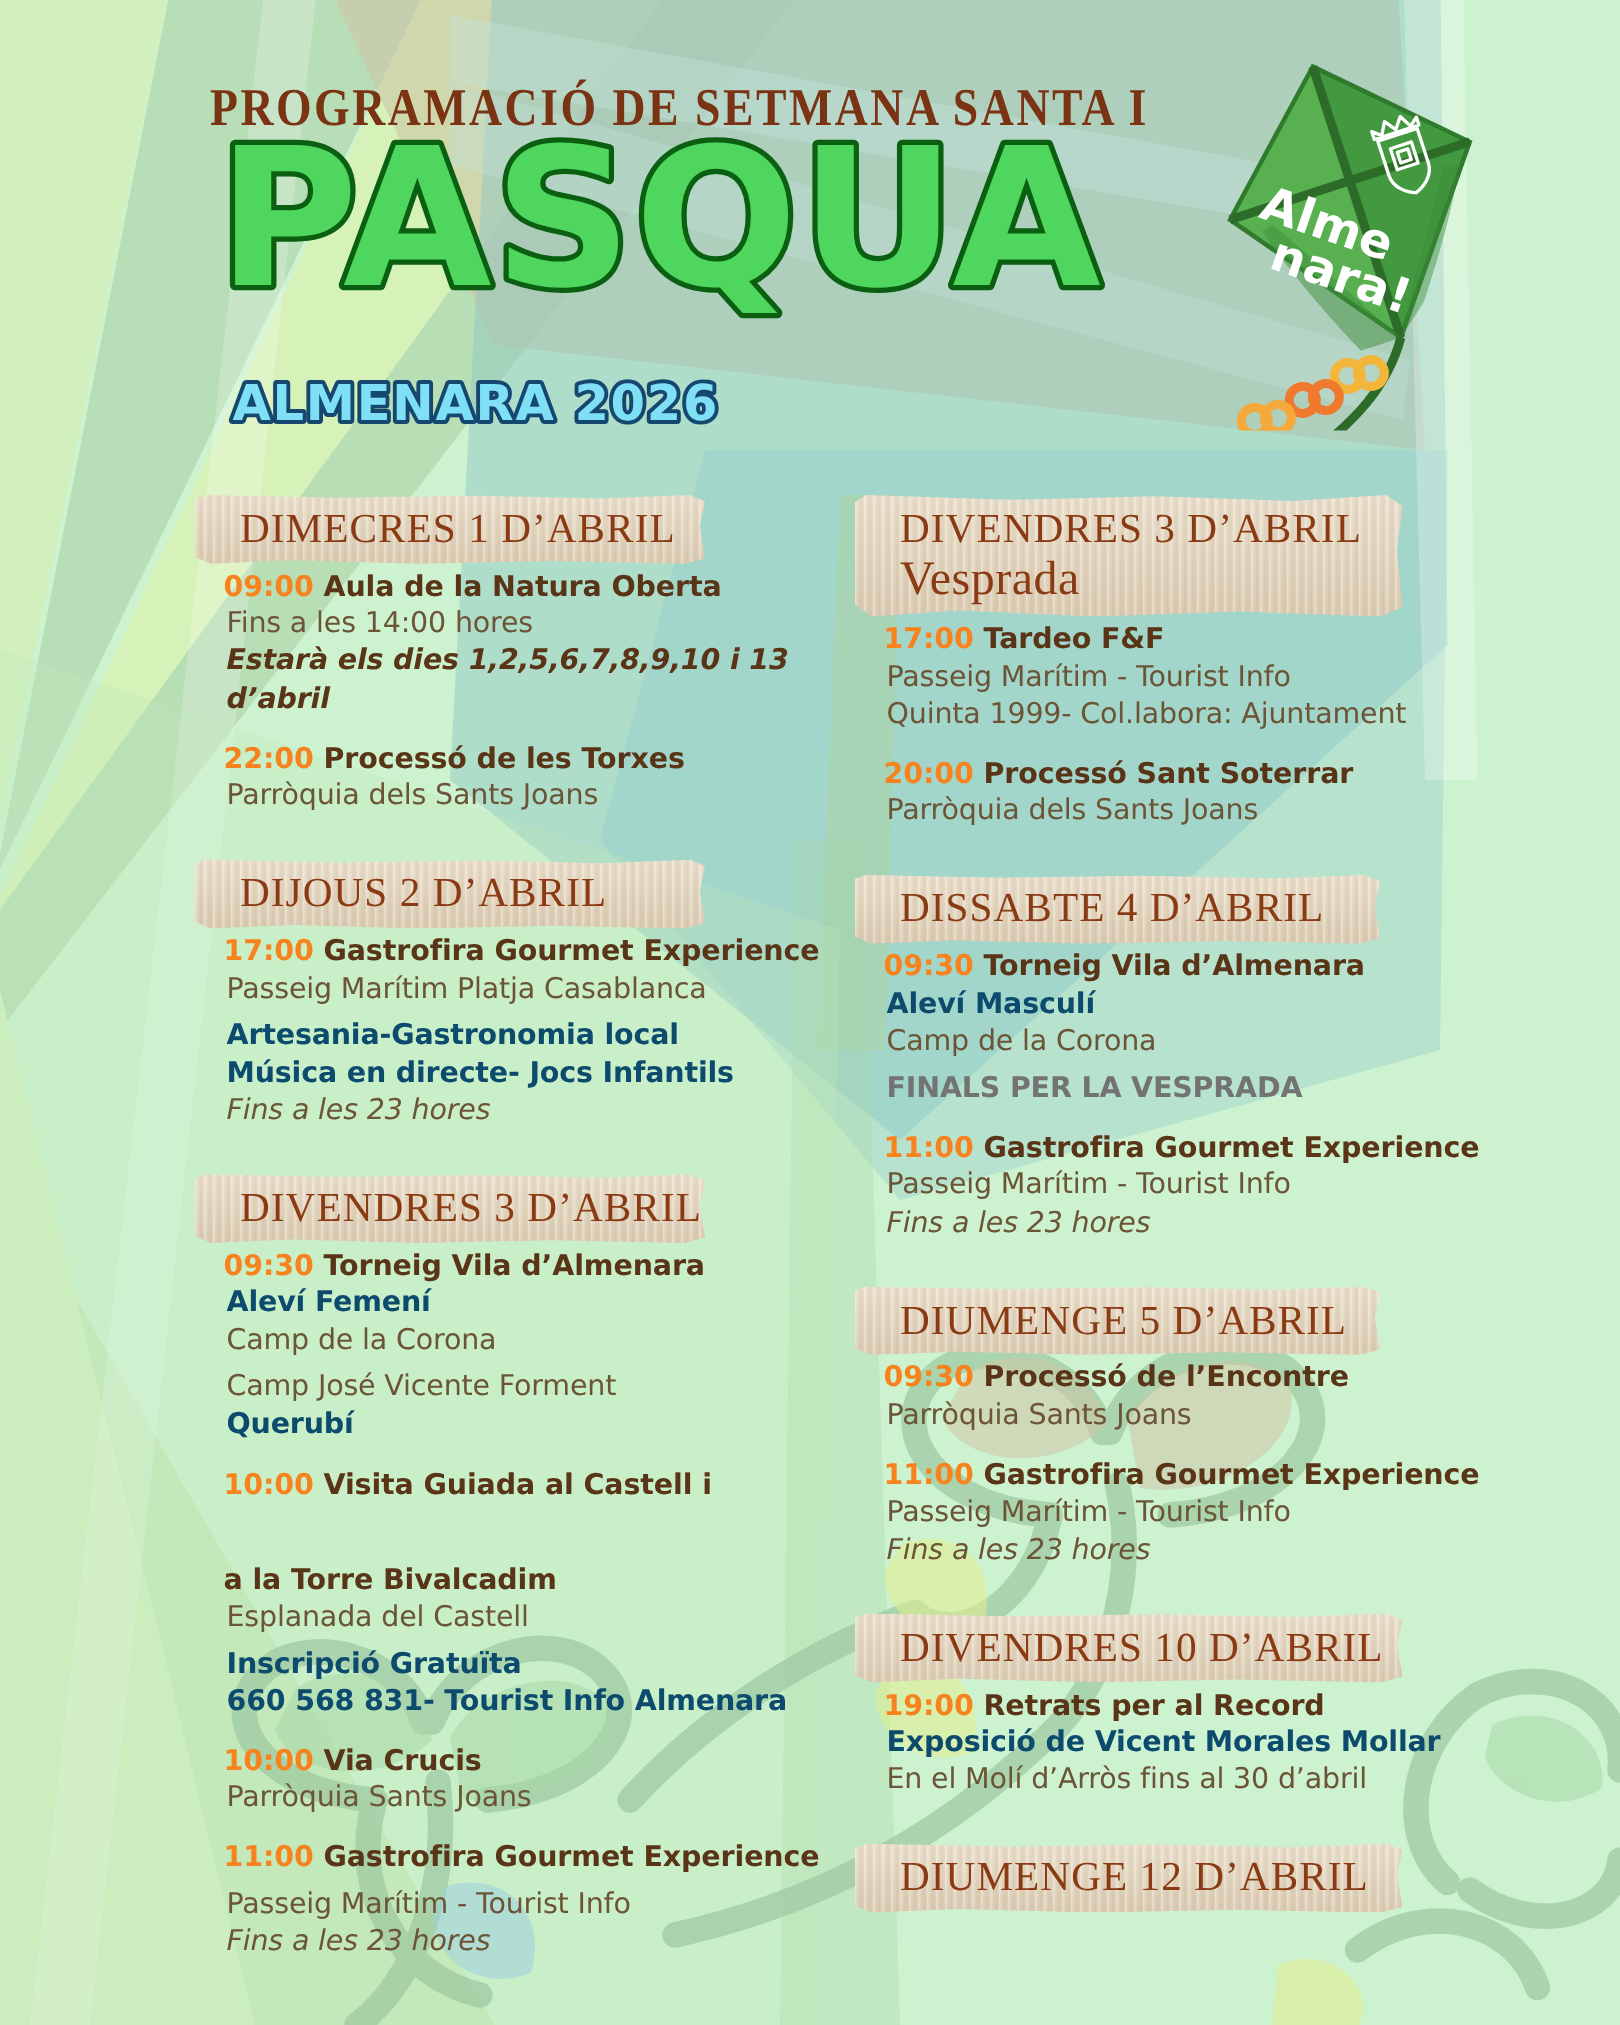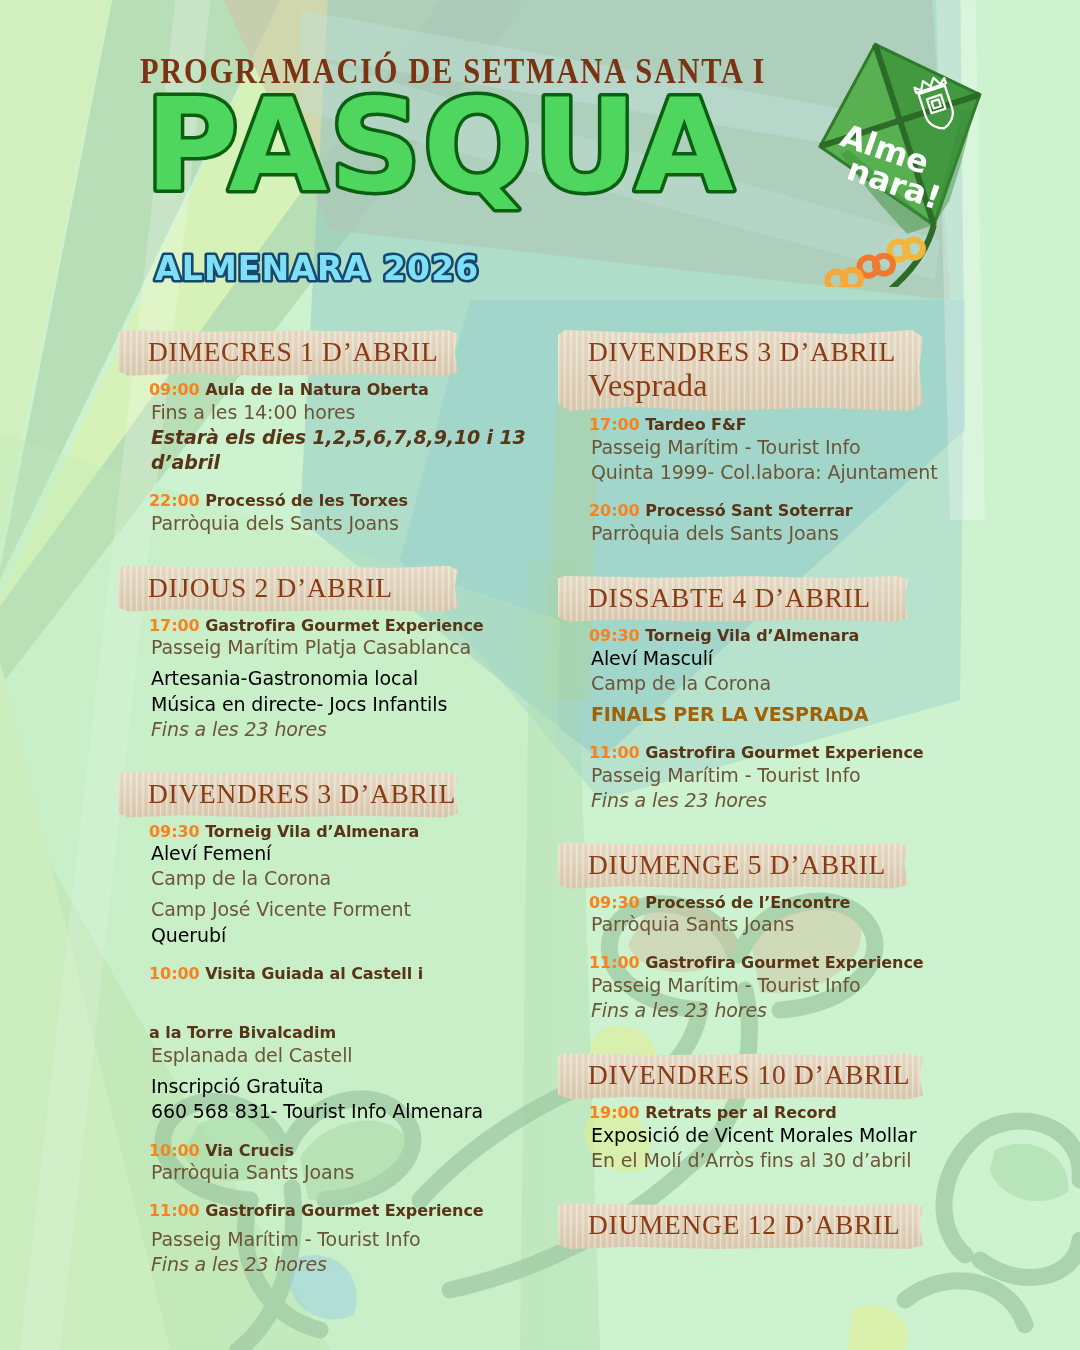--- a/index.html
+++ b/index.html
@@ -110,21 +110,21 @@
   .col {
     position: absolute;
     top: 0;
   }
   .col-left  { left: 118px; width: 440px; }
   .col-right { left: 558px; width: 450px; }
 
   
   .tape {
     position: relative;
-    margin: 0 0 4px 0;
+    margin: 0 0 4px 12px;
     padding: 7px 0 8px 0;
     background:
       repeating-linear-gradient(90deg,
         rgba(255,255,255,0.40) 0px,
         rgba(255,255,255,0.00) 2px,
         rgba(150,118,84,0.10) 4px,
         rgba(255,255,255,0.00) 6px),
       linear-gradient(180deg, #eadfcc 0%, #e4d7c1 45%, #dbccb3 100%);
     box-shadow: 0 1px 2px rgba(90,70,45,0.13);
     clip-path: polygon(
@@ -156,21 +156,21 @@
   }
 
   
   .events { padding: 0 0 0 0; }
 
   .event { margin: 0 0 16px 0; }
 
   .event-head {
     font-family: "DejaVu Sans", sans-serif;
     font-weight: bold;
-    font-size: 16px;
+    font-size: 19px;
     line-height: 1.24;
     color: #5a3417;
     padding-left: 31px;
     letter-spacing: -0.004em;
   }
   .event-head .t {
     color: #f7821e;
   }
   .event-head .cont {
     display: block;
@@ -179,34 +179,34 @@
 
   .line {
     font-family: "DejaVu Sans", sans-serif;
     font-size: 19px;
     line-height: 1.32;
     color: #6b5536;
     padding-left: 33px;
     letter-spacing: -0.006em;
   }
   .line.bold {
-    font-weight: normal;
-    color: #000000;
+    font-weight: bold;
+    color: #0c4a6e;
   }
   .line.italic {
     font-style: italic;
   }
   .line.bolditalic {
     font-weight: bold;
     font-style: italic;
     color: #5a3417;
   }
   .line.caps {
     font-weight: bold;
-    color: #a16207;
+    color: #737373;
   }
 
   .gap-sm  { height: 6px; }
   .gap-md  { height: 14px; }
 </style>
 </head>
 <body>
 
 <div id="poster">
 

